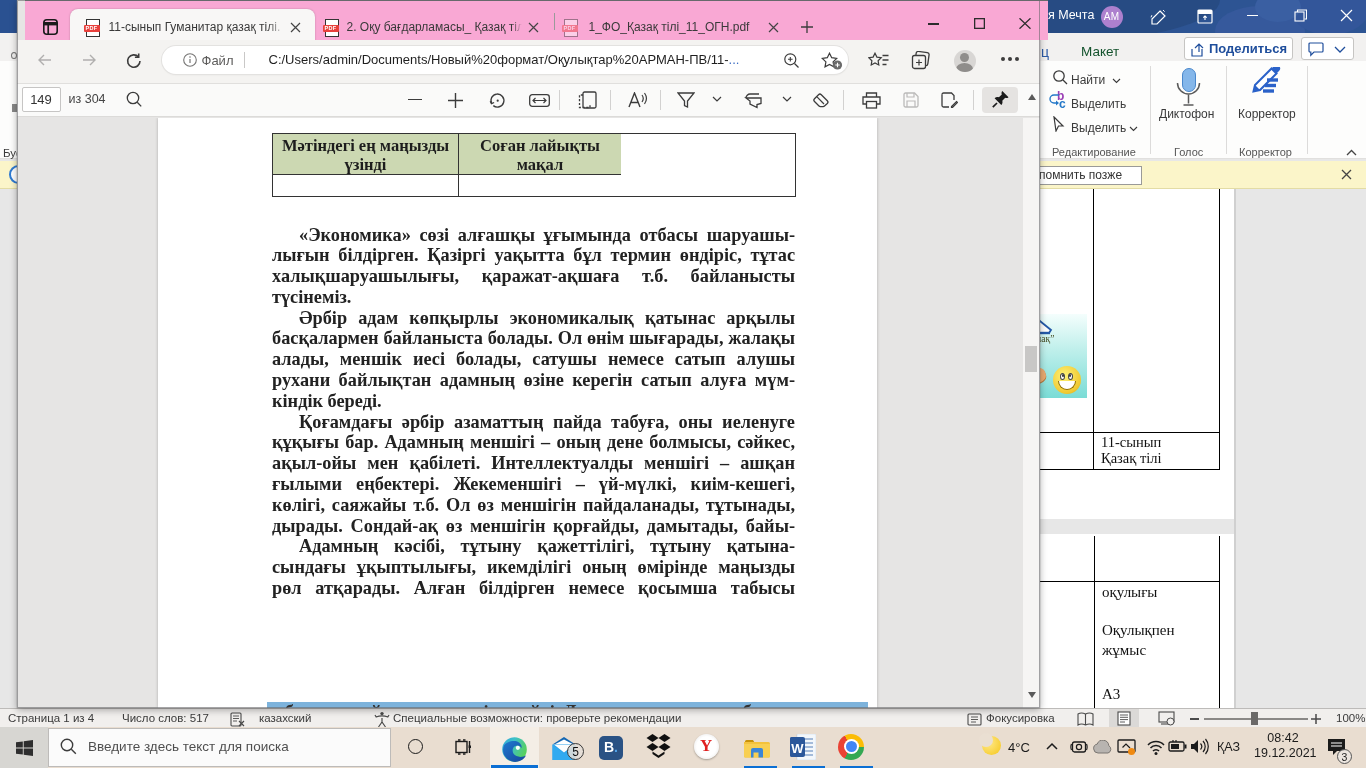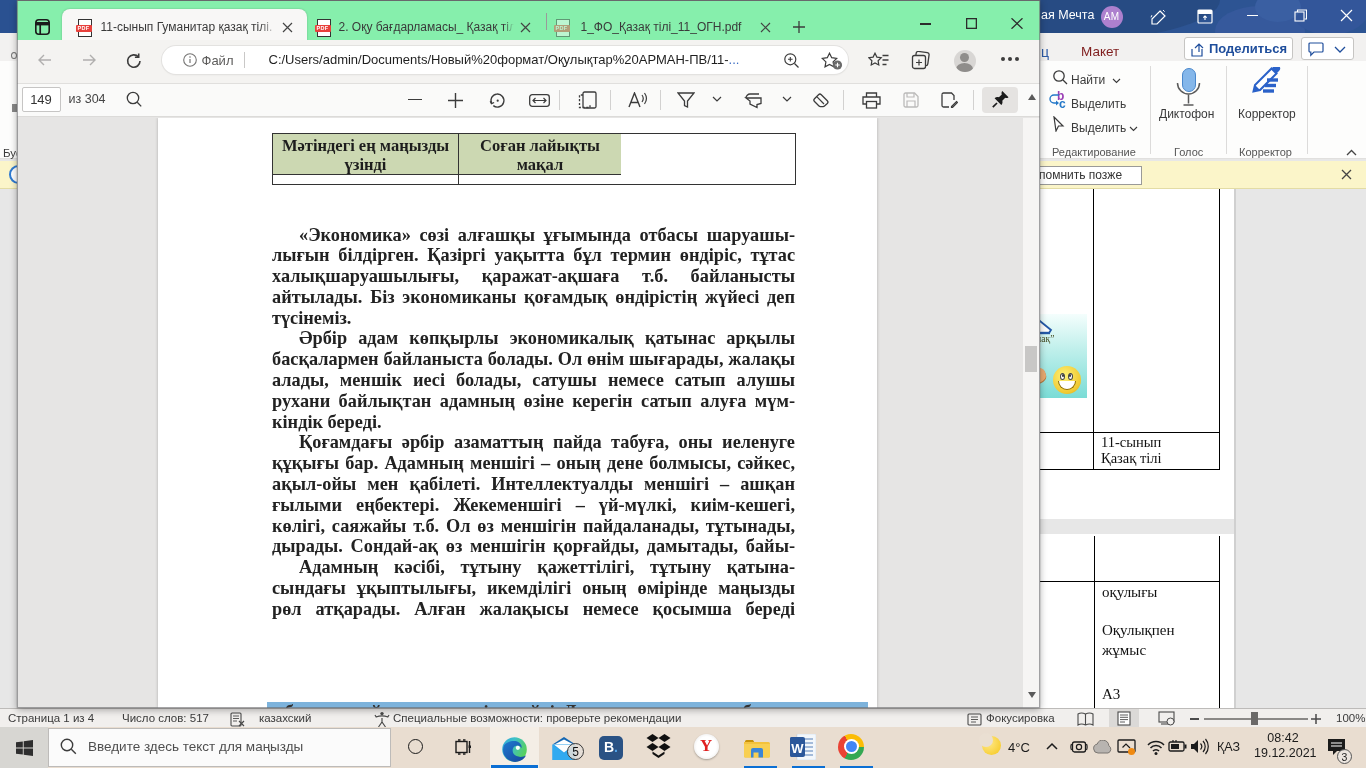--- a/index.html
+++ b/index.html
@@ -11,33 +11,33 @@
 #wribbon{left:0;top:61px;width:1366px;height:98px;background:#fdfdfc;border-bottom:1px solid #e1e0de}
 #ybar{left:0;top:161px;width:1366px;height:28px;background:#fbf5c9;border-bottom:1px solid #e3dca5}
 #wdoc{left:0;top:189px;width:1366px;height:519px;background:#e7e7e7}
 #wstatus{left:0;top:708px;width:1366px;height:18.5px;background:#f1efed;border-top:1px solid #bdbbb9;font-size:11.5px;color:#3a3a3a}
 #taskbar{left:0;top:726.5px;width:1366px;height:41.5px;background:#e9ddd0}
 .ws{font-size:12px;color:#3b3b3b;top:4px}
 .glabel{font-size:11px;color:#555;top:85px}
 .rsep{width:1px;top:5px;height:88px;background:#dcdbda}
 
 #edge{left:16.5px;top:0;width:1023.5px;height:708px;box-shadow:0 2px 7px rgba(0,0,0,.32),0 0 1px #7d7d7d;background:#e6e5e4}
-#tabstrip{left:0;top:0;width:1023.5px;height:40px;background:#86efac;border-top:1px solid #68696b}
+#tabstrip{left:8px;top:0;width:1023.5px;height:40px;background:#f9a8d4;border-top:1px solid #68696b}
 #navrow{left:0;top:40px;width:1023.5px;height:43px;background:#f4f3f1}
 #pdfbar{left:0;top:83px;width:1023.5px;height:34px;background:#fafaf9;border-top:1px solid #e0dfdd;border-bottom:1px solid #dcdbd9}
 #pcontent{left:0;top:118px;width:1023.5px;height:590px;background:#e6e5e4;overflow:hidden}
 #page{left:141.5px;top:0;width:719px;height:590px;background:#fff;box-shadow:0 0 3px rgba(0,0,0,.25)}
 .tabt{font-size:12px;color:#3a3a3a;white-space:nowrap;overflow:hidden;top:19px}
 
 #ptext{left:255.5px;top:106.5px;width:523px;font-family:"Liberation Serif",serif;font-weight:700;font-size:18.3px;color:#222;line-height:20.8px}
 .ln{text-align:justify;text-align-last:justify;white-space:nowrap;height:20.8px}
 .lnl{text-align-last:left}
 .in{text-indent:27px}
 
-#ptable{left:255.5px;top:15px;width:524px;height:52px;border:1.4px solid #333;display:flex;font-family:"Liberation Serif",serif;font-weight:700}
+#ptable{left:255.5px;top:15px;width:524px;height:64px;border:1.4px solid #333;display:flex;font-family:"Liberation Serif",serif;font-weight:700}
 .tc{height:100%;border-right:1.4px solid #333}
 .tc:last-child{border-right:none}
 .th{height:40.5px;background:#ccd8b2;border-bottom:1.4px solid #333;text-align:center;font-size:16.5px;line-height:19px;color:#1d1d1d;padding-top:2px}
 .pdficon{width:16px;height:16px}
 .pdficon::before{content:"";position:absolute;left:2px;top:0;width:12px;height:15.5px;background:#fff;border:1.1px solid #333}
 .pdficon::after{content:"PDF";position:absolute;left:0;top:6px;width:16px;height:7px;background:#e8403c;text-align:center;font-size:5.5px;line-height:7px;font-weight:700;color:#fff;letter-spacing:.3px;border-radius:1px}
 </style></head><body>
 <div id="stage">
 
 <div class="a" id="wtitle">
@@ -62,21 +62,21 @@
         <rect x="1" y="3" width="9" height="9" fill="none" stroke="#fff" stroke-width="1.1"></rect>
         <path d="M3.5 3V1h9v9h-2" fill="none" stroke="#fff" stroke-width="1.1"></path>
       </svg>
   <svg class="a" style="left:1340px;top:9px" width="13" height="13" viewBox="0 0 13 13">
         <path d="M1 1l11 11M12 1L1 12" stroke="#fff" stroke-width="1.2"></path>
       </svg>
 </div>
 
 <div class="a" id="wtabs">
   <div class="a" style="left:1041px;top:11px;font-size:14px;color:#2d5ba6">ц</div>
-  <div class="a" style="left:1081px;top:11px;font-size:13.5px;color:#7f1d1d">Макет</div>
+  <div class="a" style="left:1081px;top:11px;font-size:13.5px;color:#14532d">Макет</div>
   <div class="a" style="left:1184px;top:3.5px;width:109px;height:23px;border:1px solid #c6c5c3;border-radius:3px;background:#fff">
     <svg class="a" style="left:6px;top:4px" width="15" height="15" viewBox="0 0 15 15">
           <path d="M1 7v7h10V7" fill="none" stroke="#1f4e9c" stroke-width="1.2"></path>
           <path d="M4 6l4-4 4 4M8 2v8" fill="none" stroke="#1f4e9c" stroke-width="1.2"></path>
         </svg>
     <div class="a" style="left:24px;top:3.5px;font-size:13px;font-weight:700;color:#1f4e9c">Поделиться</div>
   </div>
   <div class="a" style="left:1301px;top:3.5px;width:53px;height:23px;border:1px solid #c6c5c3;border-radius:3px;background:#fff">
     <svg class="a" style="left:6px;top:4px" width="16" height="15" viewBox="0 0 16 15">
           <path d="M2 1h12a1 1 0 011 1v7a1 1 0 01-1 1H6l-3.2 3.2V10H2a1 1 0 01-1-1V2a1 1 0 011-1z" fill="none" stroke="#1f4e9c" stroke-width="1.2"></path>
@@ -398,36 +398,35 @@
             <div class="th">Мәтіндегі ең маңызды<br>үзінді</div>
           </div>
           <div class="tc" style="width:162px">
             <div class="th">Соған лайықты<br>мақал</div>
           </div>
         </div>
   <div class="a" id="ptext">
    <div class="ln in">«Экономика» сөзі алғашқы ұғымында отбасы шаруашы-</div>
    <div class="ln">лығын білдірген. Қазіргі уақытта бұл термин өндіріс, тұтас</div>
    <div class="ln">халықшаруашылығы, қаражат-ақшаға т.б. байланысты</div>
-   <div class="ln">айтылады. Біз экономиканы қоғамдық өндірістің жүйесі деп</div>
    <div class="ln lnl">түсінеміз.</div>
    <div class="ln in">Әрбір адам көпқырлы экономикалық қатынас арқылы</div>
    <div class="ln">басқалармен байланыста болады. Ол өнім шығарады, жалақы</div>
    <div class="ln">алады, меншік иесі болады, сатушы немесе сатып алушы</div>
    <div class="ln">рухани байлықтан адамның өзіне керегін сатып алуға мүм-</div>
    <div class="ln lnl">кіндік береді.</div>
    <div class="ln in">Қоғамдағы әрбір азаматтың пайда табуға, оны иеленуге</div>
    <div class="ln">құқығы бар. Адамның меншігі – оның дене болмысы, сәйкес,</div>
    <div class="ln">ақыл-ойы мен қабілеті. Интеллектуалды меншігі – ашқан</div>
    <div class="ln">ғылыми еңбектері. Жекеменшігі – үй-мүлкі, киім-кешегі,</div>
    <div class="ln">көлігі, саяжайы т.б. Ол өз меншігін пайдаланады, тұтынады,</div>
    <div class="ln">дырады. Сондай-ақ өз меншігін қорғайды, дамытады, байы-</div>
    <div class="ln in">Адамның кәсібі, тұтыну қажеттілігі, тұтыну қатына-</div>
    <div class="ln">сындағы ұқыптылығы, икемділігі оның өмірінде маңызды</div>
-   <div class="ln">рөл атқарады. Алған жалақысы немесе қосымша береді</div>
+   <div class="ln">рөл атқарады. Алған білдірген немесе қосымша табысы</div>
   </div>
   <div class="a" style="left:250px;top:584px;width:601.5px;height:6px;background:#7db3dc;overflow:hidden">
           <div style="font-family:'Liberation Serif',serif;font-weight:700;font-size:18.3px;color:#333;white-space:nowrap">табысына сәйкес өз қажетін өтейді. Дегенмен қоғамдағы б</div>
         </div>
 
   <div class="a" style="left:1006.5px;top:0;width:17px;height:590px;background:#f6f5f4"></div>
   <div class="a" style="left:1008.5px;top:228px;width:12px;height:26px;background:#c8c7c6"></div>
   <svg class="a" style="left:1011px;top:574px" width="8" height="6" viewBox="0 0 8 6">
           <path d="M0 0h8L4 6z" fill="#5a5a5a"></path>
         </svg>
@@ -440,21 +439,21 @@
 <div class="a" id="taskbar">
   <div class="a" style="left:0;top:0;width:48px;height:41.5px;background:#d7d6d2"></div>
   <svg class="a" style="left:16px;top:13px" width="17" height="16" viewBox="0 0 17 16">
         <path d="M0 2.3L6.8 1.4v6.2H0zM7.7 1.3L17 0v7.6H7.7zM0 8.4h6.8v6.2L0 13.7zM7.7 8.4H17V16l-9.3-1.3z" fill="#2e2e2e"></path>
       </svg>
   <div class="a" style="left:48px;top:1px;width:343px;height:39px;background:#fbfbfb;border:1px solid #bdbbb9"></div>
   <svg class="a" style="left:60px;top:11px" width="17" height="17" viewBox="0 0 17 17">
         <circle cx="7" cy="7" r="5.7" fill="none" stroke="#3c3c3c" stroke-width="1.4"></circle>
         <path d="M11.3 11.3l4.5 4.5" stroke="#3c3c3c" stroke-width="1.4"></path>
       </svg>
-  <div class="a" style="left:88px;top:12px;font-size:13.5px;color:#4f4f4f">Введите здесь текст для маңызды</div>
+  <div class="a" style="left:88px;top:12px;font-size:13.5px;color:#4f4f4f">Введите здесь текст для поиска</div>
   <div class="a" style="left:408px;top:12px;width:15px;height:15px;border:1.8px solid #1b1b1b;border-radius:50%"></div>
   <svg class="a" style="left:455px;top:12px" width="17" height="16" viewBox="0 0 17 16">
         <rect x="1" y="2.5" width="11" height="11" fill="none" stroke="#1b1b1b" stroke-width="1.4"></rect>
         <path d="M3 1h2.5M8 1h2.5M3 15h2.5M8 15h2.5" stroke="#1b1b1b" stroke-width="1.4"></path>
         <path d="M14.5 2v5M14.5 9v5" stroke="#1b1b1b" stroke-width="1.4"></path>
         <rect x="13.5" y="6.5" width="2.5" height="2.5" fill="#1b1b1b"></rect>
       </svg>
 
   <div class="a" style="left:490px;top:0;width:49px;height:41.5px;background:#f4eee6"></div>
   <div class="a" style="left:491px;top:38.5px;width:47px;height:3px;background:#0b6fd4"></div>

